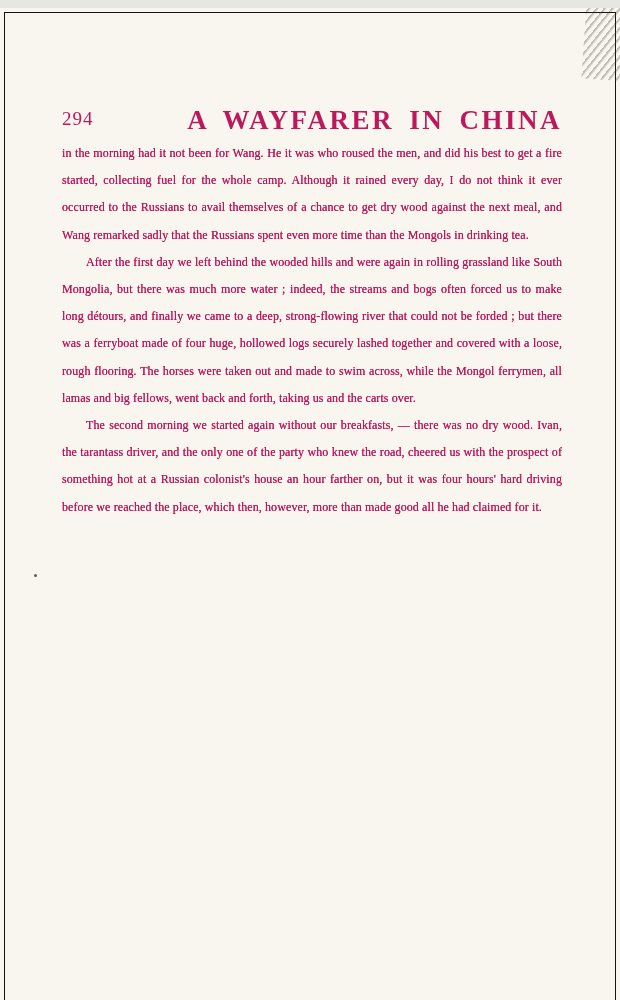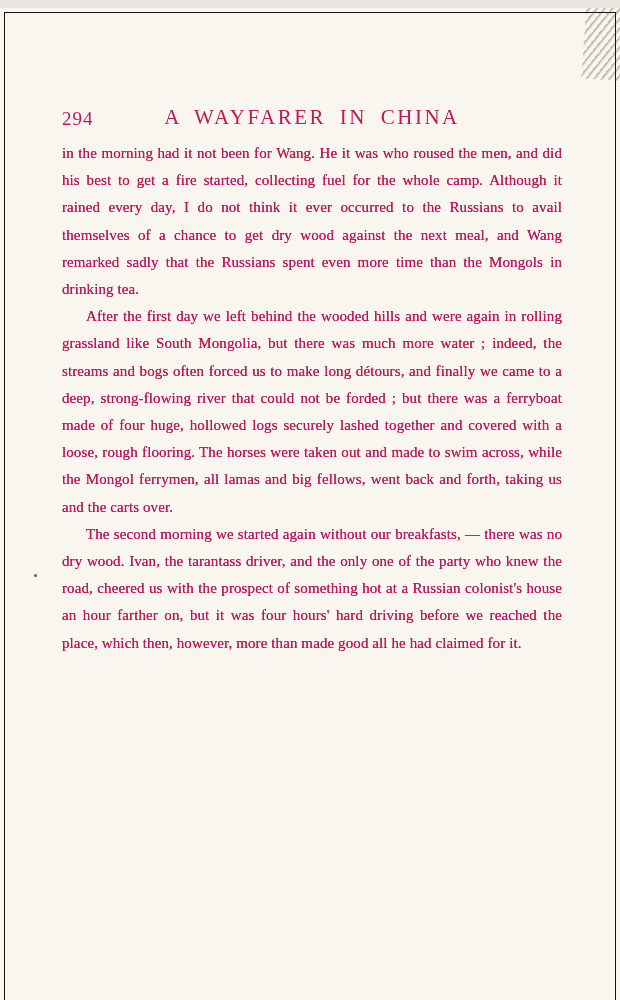--- a/index.html
+++ b/index.html
@@ -63,35 +63,35 @@
     left: 0;
     top: 3px;
     font-size: 19px;
     letter-spacing: 1px;
   }
   .running-title {
     position: absolute;
     left: 0;
     right: 0;
     top: 0;
-    text-align: center;
-    font-size: 21px;
-    font-weight: normal;
+    text-align: right;
+    font-size: 27px;
+    font-weight: bold;
     letter-spacing: 2.5px;
     word-spacing: 6px;
   }
   .body-text {
     position: absolute;
     top: 132px;
     left: 62px;
     right: 58px;
   }
   .body-text p {
     margin: 0;
-    font-size: 15px;
+    font-size: 12px;
     line-height: 27.2px;
     text-align: justify;
     text-indent: 24px;
     letter-spacing: 0.1px;
     text-shadow: 0 0 0.4px currentColor; 
   }
   .body-text p.noindent {
     text-indent: 0;
   }
 </style>

